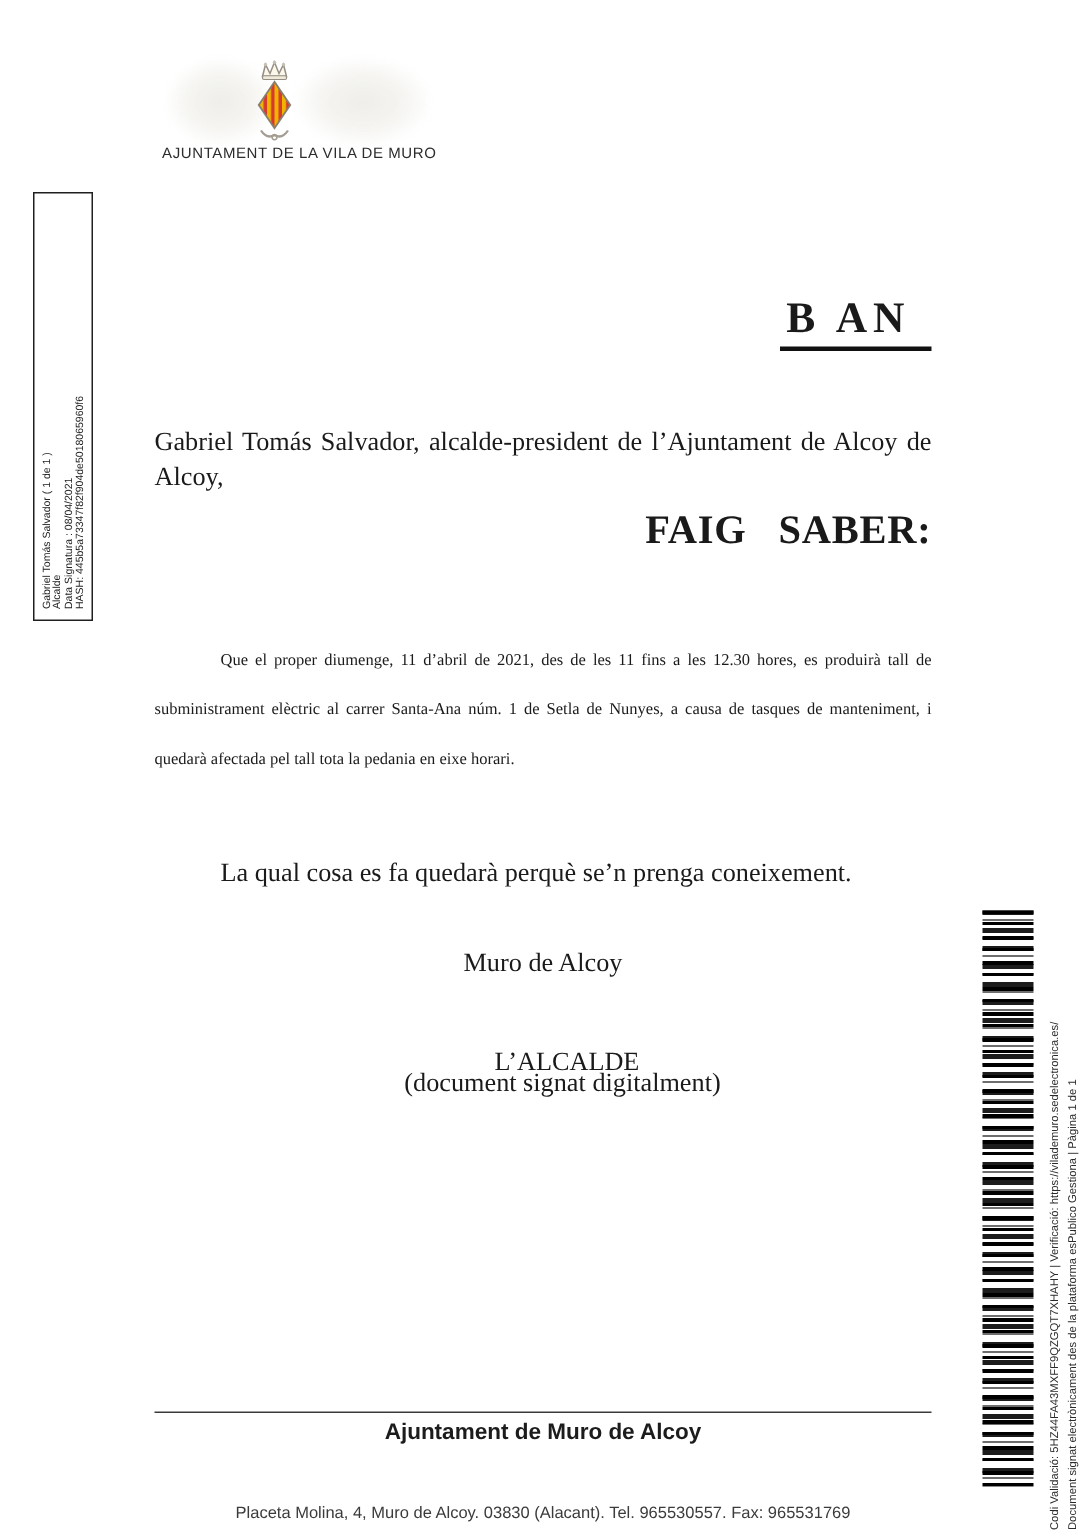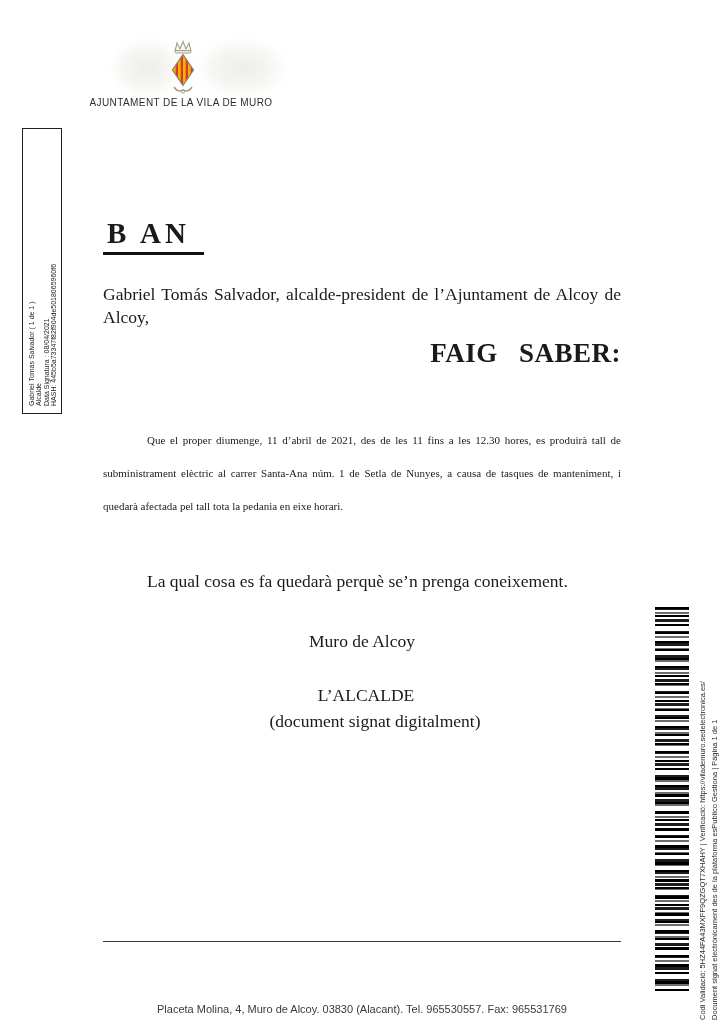--- a/index.html
+++ b/index.html
@@ -9,35 +9,35 @@
   }
   
   .header{position:absolute;left:0;top:0;width:380px;height:120px;}
   .lion{position:absolute;border-radius:50%;filter:blur(3px);opacity:.8;}
   .lion.left{left:110px;top:38px;width:74px;height:60px;
     background:radial-gradient(closest-side,#eceae5 0%,#f3f2ee 60%,rgba(255,255,255,0) 100%);}
   .lion.right{left:196px;top:38px;width:92px;height:60px;
     background:radial-gradient(closest-side,#eceae5 0%,#f3f2ee 60%,rgba(255,255,255,0) 100%);}
   .emblem-svg{position:absolute;left:160px;top:38px;}
   .org-caption{
-    position:absolute;left:71px;top:97px;width:220px;text-align:center;
+    position:absolute;left:71px;top:97px;width:220px;text-align:right;
     font-family:"Liberation Sans",sans-serif;font-size:10px;letter-spacing:.4px;color:#2e2c2a;
   }
   
   .stamp-box{position:absolute;left:22px;top:128px;width:38px;height:284px;border:1px solid #1f1f1f;background:#fff;}
   .stamp-rotated{
     position:absolute;left:28px;top:406px;width:274px;height:30px;
     transform:rotate(-90deg);transform-origin:0 0;
     font-family:"Liberation Sans",sans-serif;font-size:7px;line-height:7.4px;color:#222;
     white-space:nowrap;
   }
   
   .main-col{position:absolute;left:103px;top:0;width:518px;}
   .ban-title{
-    position:absolute;left:0;top:214px;width:518px;text-align:left;margin:0;
+    position:absolute;left:0;top:192px;width:518px;text-align:right;margin:0;
   }
   .ban-title span{
     display:inline-block;font-size:29px;font-weight:bold;letter-spacing:4px;
     border-bottom:3px solid #111;padding:0 14px 2px 4px;
   }
   .intro{
     position:absolute;left:0;top:283px;width:518px;margin:0;
     font-size:17.5px;line-height:23px;text-align:justify;
   }
   .faig-heading{
@@ -46,21 +46,21 @@
   }
   .body-par{
     position:absolute;left:0;top:424px;width:518px;margin:0;
     font-size:11px;line-height:33px;text-align:justify;text-indent:44px;
   }
   .closing-par{
     position:absolute;left:0;top:570px;width:518px;margin:0;
     font-size:17.5px;line-height:23px;text-indent:44px;
   }
   .place-line{position:absolute;left:0;top:631px;width:518px;margin:0;text-align:center;font-size:17.5px;}
-  .signer-line{position:absolute;left:0;top:681px;width:518px;margin:4px;text-align:center;font-size:17.5px;}
+  .signer-line{position:absolute;left:0;top:681px;width:518px;margin:16px;text-align:center;font-size:17.5px;}
   .note-line{position:absolute;left:13px;top:711px;width:518px;margin:0;text-align:center;font-size:17.5px;}
   
   .footer-rule{position:absolute;left:103px;top:941px;width:518px;border-top:1.5px solid #3a3a3a;}
   .footer-org{
     position:absolute;left:103px;top:946px;width:518px;text-align:center;
     font-family:"Liberation Sans",sans-serif;font-weight:bold;font-size:15px;color:#1c1c1c;
   }
   .footer-addr{
     position:absolute;left:103px;top:1003px;width:518px;text-align:center;
     font-family:"Liberation Sans",sans-serif;font-size:11px;color:#3b3b3b;
@@ -122,20 +122,21 @@
     <p class="intro">Gabriel Tomás Salvador, alcalde-president de l’Ajuntament de Alcoy de Alcoy,</p>
     <h2 class="faig-heading">FAIG SABER:</h2>
     <p class="body-par">Que el proper diumenge, 11 d’abril de 2021, des de les 11 fins a les 12.30 hores, es produirà tall de subministrament elèctric al carrer Santa-Ana núm. 1 de Setla de Nunyes, a causa de tasques de manteniment, i quedarà afectada pel tall tota la pedania en eixe horari.</p>
     <p class="closing-par">La qual cosa es fa quedarà perquè se’n prenga coneixement.</p>
     <p class="place-line">Muro de Alcoy</p>
     <p class="signer-line">L’ALCALDE</p>
     <p class="note-line">(document signat digitalment)</p>
   </div>
 
   <div class="footer-rule"></div>
+  <div class="footer-org">Ajuntament de Muro de Alcoy</div>
   <div class="footer-addr">Placeta Molina, 4, Muro de Alcoy. 03830 (Alacant). Tel. 965530557. Fax: 965531769</div>
 
   <div class="barcode"></div>
   <div class="side-text">
     <div>Codi Validació: 5HZ44FA43MXFF9QZGQT7XHAHY | Verificació: https://vilademuro.sedelectronica.es/</div>
     <div>Document signat electrònicament des de la plataforma esPublico Gestiona | Pàgina 1 de 1</div>
   </div>
 
 </div>
 

